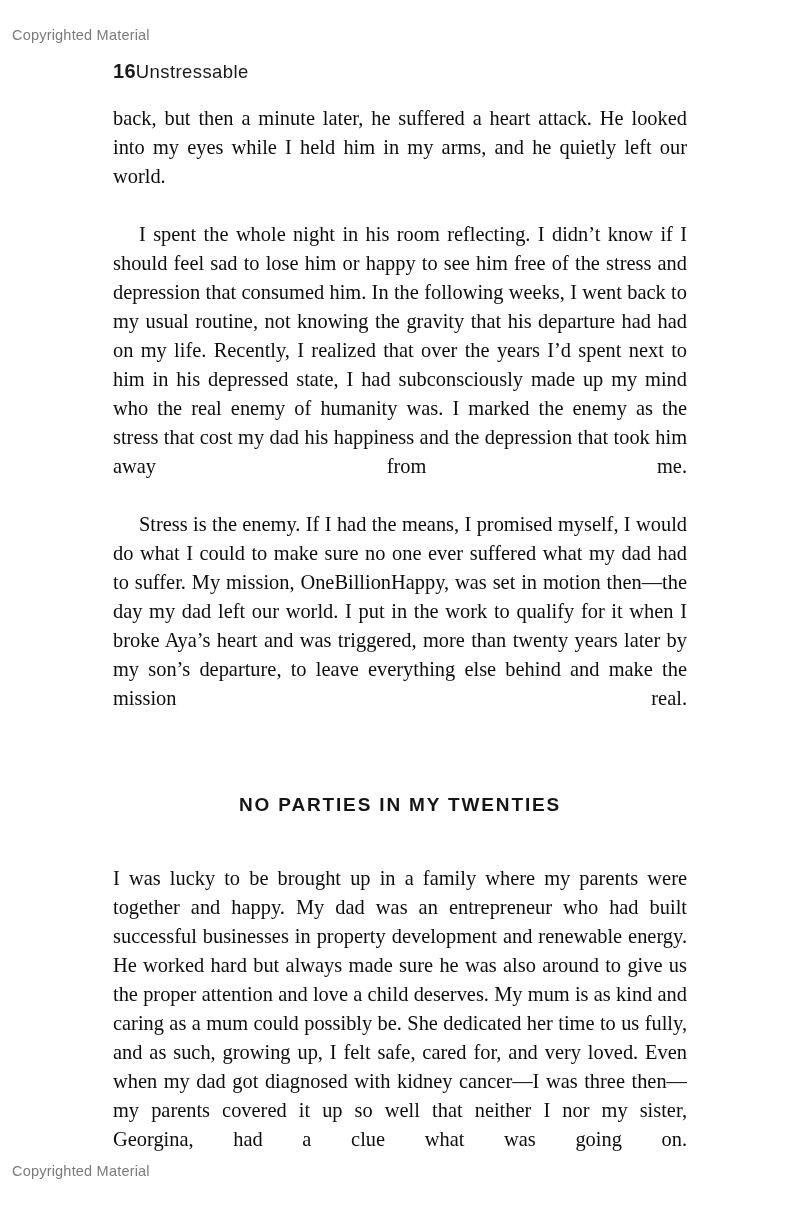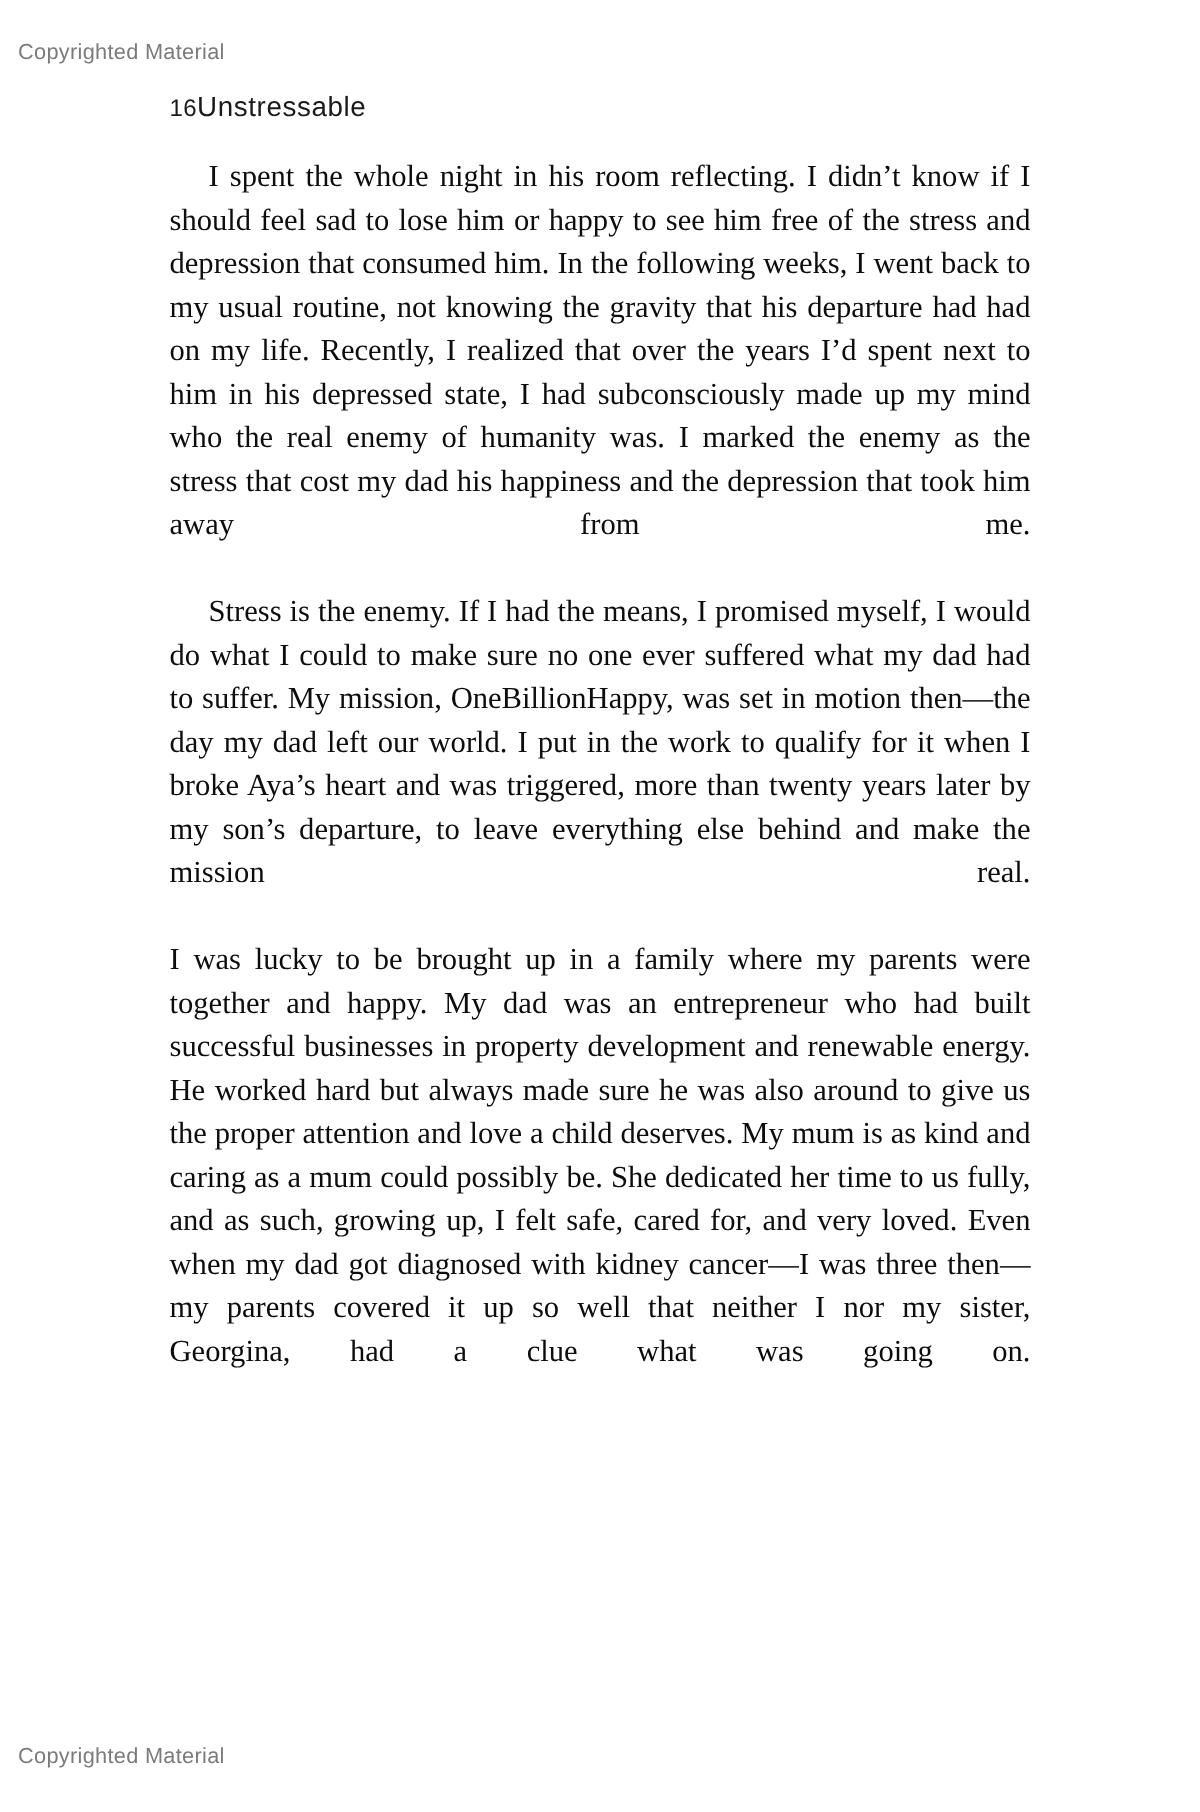--- a/index.html
+++ b/index.html
@@ -42,23 +42,23 @@
     position: absolute;
     left: 113px;
     top: 60px;
     display: flex;
     align-items: baseline;
     font-family: "Liberation Sans", "DejaVu Sans", sans-serif;
     color: #1a1a1a;
     white-space: nowrap;
   }
   .folio {
-    font-size: 16px;
+    font-size: 20px;
     letter-spacing: 0.3px;
-    font-weight: 400;
+    font-weight: 700;
     text-align: center;
   }
   .book-title {
     font-size: 18.5px;
     letter-spacing: 0.4px;
     font-weight: 400;
   }
 
   
   .text-column {
@@ -113,24 +113,28 @@
   <div class="watermark watermark-top">Copyrighted Material</div>
 
   <div class="running-head">
     <span class="folio">16</span>
     <span class="book-title">Unstressable</span>
   </div>
 
   <div class="text-column">
 
     <div>
+      <p class="body-text">back, but then a minute later, he suffered a heart attack. He looked into my eyes while I held him in my arms, and he quietly left our world.</p>
       <p class="body-text indent">I spent the whole night in his room reflecting. I didn’t know if I should feel sad to lose him or happy to see him free of the stress and depression that consumed him. In the following weeks, I went back to my usual routine, not knowing the gravity that his departure had had on my life. Recently, I realized that over the years I’d spent next to him in his depressed state, I had subconsciously made up my mind who the real enemy of humanity was. I marked the enemy as the stress that cost my dad his happiness and the depression that took him away from me.</p>
       <p class="body-text indent">Stress is the enemy. If I had the means, I promised myself, I would do what I could to make sure no one ever suffered what my dad had to suffer. My mission, OneBillionHappy, was set in motion then—the day my dad left our world. I put in the work to qualify for it when I broke Aya’s heart and was triggered, more than twenty years later by my son’s departure, to leave everything else behind and make the mission real.</p>
     </div>
 
+    <div class="heading-block">
+      <h2 class="section-heading">NO PARTIES IN MY TWENTIES</h2>
+    </div>
 
     <div>
       <p class="body-text">I was lucky to be brought up in a family where my parents were together and happy. My dad was an entrepreneur who had built successful businesses in property development and renewable energy. He worked hard but always made sure he was also around to give us the proper attention and love a child deserves. My mum is as kind and caring as a mum could possibly be. She dedicated her time to us fully, and as such, growing up, I felt safe, cared for, and very loved. Even when my dad got diagnosed with kidney cancer—I was three then—my parents covered it up so well that neither I nor my sister, Georgina, had a clue what was going on.</p>
 
     </div>
 
   </div>
 
   <div class="watermark watermark-bottom">Copyrighted Material</div>
 

